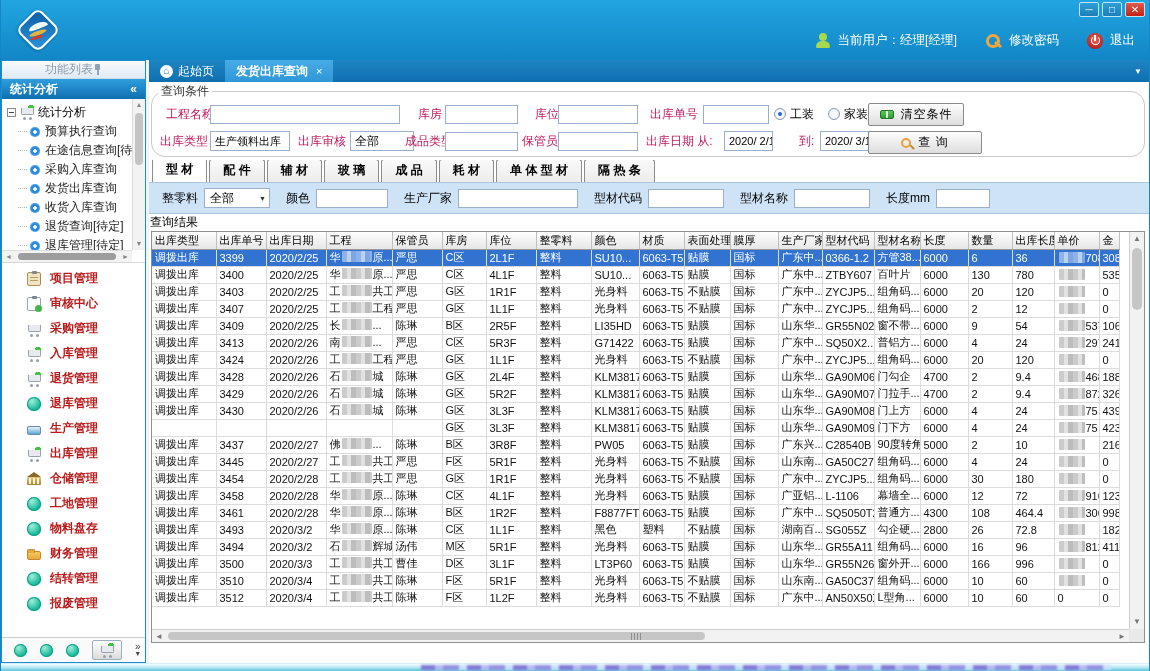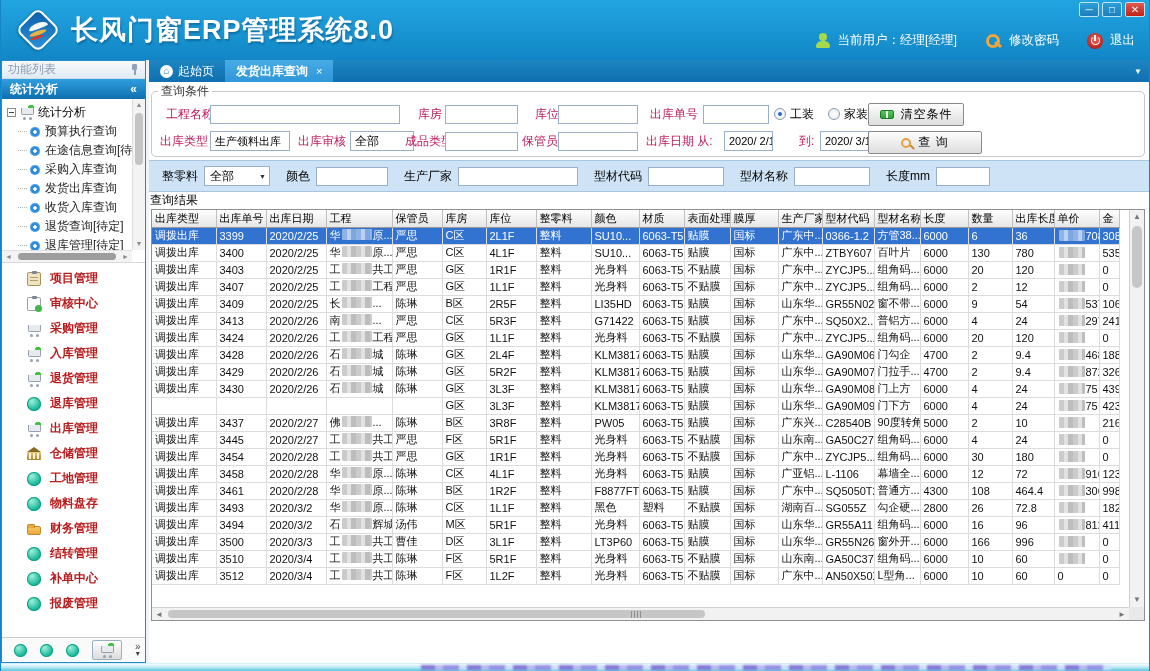--- a/index.html
+++ b/index.html
@@ -28,21 +28,21 @@
   .key-icon::after{content:"";position:absolute;left:9px;top:10px;width:8px;height:3px;background:#f0a63c;transform:rotate(38deg);border-radius:1px;}
   .power-icon{width:16px;height:16px;border-radius:50%;background:radial-gradient(circle at 50% 40%,#ef6a5a,#b71c1c 75%);position:relative;display:inline-block;}
   .power-icon::before{content:"";position:absolute;inset:3.5px;border:1.6px solid #fff;border-top-color:transparent;border-radius:50%;}
   .power-icon::after{content:"";position:absolute;left:7px;top:2px;width:2px;height:6px;background:#fff;}
 
   
   .app-body { display:flex; height:603px; flex:0 0 603px; }
 
   
   .sidebar { width:145px; flex:0 0 145px; border:1px solid #1e8cc8; display:flex; flex-direction:column; background:#fff;}
-  .func-bar { height:18px; background:linear-gradient(#f8fafc,#e0ebf4); display:flex; justify-content:space-between; align-items:center; padding:0 6px; color:#8a9ab0; border-bottom:1px solid #cfdbe8; flex:0 0 18px;}
+  .func-bar { height:18px; background:linear-gradient(#f8fafc,#e0ebf4); display:flex; justify-content:center; align-items:center; padding:0 6px; color:#8a9ab0; border-bottom:1px solid #cfdbe8; flex:0 0 18px;}
   .pin-icon{width:9px;height:11px;position:relative;display:inline-block;}
   .pin-icon::before{content:"";position:absolute;left:2px;top:0;width:5px;height:6px;background:#90a2b8;border-radius:1px;}
   .pin-icon::after{content:"";position:absolute;left:4px;top:6px;width:1.5px;height:5px;background:#90a2b8;}
   .section-header { height:20px; background:linear-gradient(#2f9ede,#0f6fb0); color:#fff; font-weight:bold; display:flex; justify-content:space-between; align-items:center; padding:0 8px; flex:0 0 20px;}
   .tree { position:relative; height:164px; flex:0 0 164px; background:#fff; border-bottom:1px solid #d8d8d8; overflow:hidden; padding-top:3px;}
   .tree-root { display:flex; align-items:center; gap:4px; height:20px; padding-left:5px; }
   .expbox { width:9px; height:9px; border:1px solid #8a8a8a; background:#fff; position:relative; flex:0 0 9px;}
   .expbox::after{content:"";position:absolute;left:1px;right:1px;top:3px;height:1px;background:#444;}
   .icon14{width:14px;height:14px;position:relative;display:inline-block;flex:0 0 14px;}
   .tree-item { display:flex; align-items:center; height:19px; padding-left:16px; color:#222; white-space:nowrap;}
@@ -86,21 +86,21 @@
   .splitter { width:3px; flex:0 0 3px; background:#f0f4f8; }
   .main { flex:1; display:flex; flex-direction:column; background:#fff; overflow:hidden;}
   .tabbar { height:22px; flex:0 0 22px; background:linear-gradient(#1e85c2,#0f6fb0); display:flex; position:relative;}
   .tab { display:flex; align-items:center; gap:5px; padding:0 11px; color:#fff; font-size:12px;}
   .tab.active { background:linear-gradient(var(--c-tab_active,#47abe6),#2f97d8); font-weight:bold;}
   .home-icon{width:13px;height:13px;border-radius:50%;background:#fff;color:#1e7ab8;font-size:10px;line-height:12px;text-align:center;display:inline-block;}
   .tab-close{font-size:11px;margin-left:3px;font-weight:normal;}
   .tabbar-arrow{position:absolute;right:7px;top:7px;color:#fff;font-size:8px;}
 
   .query-panel { height:78px; flex:0 0 78px; position:relative; background:#fff;}
-  .querybox { position:absolute; left:2px; right:4px; top:1px; bottom:3px; border:1px solid #c9c9c9; border-radius:5px;}
+  .querybox { position:absolute; left:2px; right:4px; top:1px; bottom:3px; border:1px solid #c9c9c9; border-radius:14px;}
   .querybox legend { font-size:12px; color:#333; padding:0 3px; margin-left:6px;}
   .qlabel { position:absolute; height:20px; line-height:20px; color:#be185d; white-space:nowrap;}
   .qinput { position:absolute; height:19px; border:1px solid #9ab0c8; background:#fff; font-size:12px; padding:0 3px; font-family:inherit;}
   .qselect { position:absolute; height:20px; border:1px solid #9ab0c8; background:#fff; display:flex; align-items:center; justify-content:space-between; padding:0 3px 0 4px; white-space:nowrap; overflow:hidden;gap:45px;}
   .qselect .arr { font-size:7px; color:#333; margin-left:3px;}
   .radio { position:absolute; display:flex; align-items:center; gap:4px; height:20px;}
   .rb { width:12px; height:12px; border-radius:50%; border:1px solid #8a9ab0; background:radial-gradient(#fff,#e4ecf4); position:relative;}
   .radio.checked .rb::after { content:""; position:absolute; inset:3px; border-radius:50%; background:#2a66c8;}
   .qbtn { position:absolute; height:23px; display:flex; align-items:center; justify-content:center; gap:7px; background:linear-gradient(#fdfdfd,#dedede); border:1px solid #8a8a8a; border-radius:2px; font-size:12px; letter-spacing:1px;}
   .eraser-icon{width:14px;height:9px;background:linear-gradient(#5cc856,#2e9e3a);border:1px solid #1c7a28;border-radius:2px;position:relative;display:inline-block;}
@@ -153,21 +153,20 @@
 
 <div class="window">
 
   <div class="titlebar">
     <div class="logo">
       <div class="diamond"></div>
         <div class="swoosh"></div>
         <div class="swoosh2"></div>
         <div class="swoosh3"></div>
     </div>
-    <div class="app-title">长风门窗ERP管理系统8.0</div>
     <div class="win-controls">
       <div class="win-btn">─</div>
       <div class="win-btn">□</div>
       <div class="win-btn close">✕</div>
     </div>
     <div class="userbar">
       <span class="user-icon"></span>
       <span>当前用户：经理[经理]</span>
       <span class="sep"></span>
       <span class="key-icon"></span>
@@ -274,20 +273,24 @@
           <div class="module-item">
             <span class="icon14 i-cart-green"></span>
             <span>退货管理</span>
           </div>
 
           <div class="module-item">
             <span class="icon14 i-circle-teal"></span>
             <span>退库管理</span>
           </div>
 
+          <div class="module-item">
+            <span class="icon14 i-prod"></span>
+            <span>生产管理</span>
+          </div>
 
           <div class="module-item">
             <span class="icon14 i-cart-green"></span>
             <span>出库管理</span>
           </div>
 
           <div class="module-item">
             <span class="icon14 i-bank"></span>
             <span>仓储管理</span>
           </div>
@@ -305,24 +308,20 @@
           <div class="module-item">
             <span class="icon14 i-folder"></span>
             <span>财务管理</span>
           </div>
 
           <div class="module-item">
             <span class="icon14 i-circle-teal"></span>
             <span>结转管理</span>
           </div>
 
-          <div class="module-item">
-            <span class="icon14 i-circle-teal"></span>
-            <span>补单中心</span>
-          </div>
 
           <div class="module-item">
             <span class="icon14 i-circle-teal"></span>
             <span>报废管理</span>
           </div>
 
       </div>
       <div class="side-bottom">
         <span class="mini-circle"></span>
         <span class="mini-circle"></span>
@@ -401,20 +400,55 @@
             <span style="font-size:11px">2020/ 3/16</span>
               <span class="arr">▼</span>
           </div>
           <div class="qbtn" style="left:716px;top:31px;width:114px">
             <span class="magnifier-icon"></span>
             <span>查  询</span>
           </div>
         </fieldset>
       </div>
 
+      <div class="mat-tabs">
+
+          <div class="mtab active">
+            <span>型  材</span>
+          </div>
+
+          <div class="mtab">
+            <span>配  件</span>
+          </div>
+
+          <div class="mtab">
+            <span>辅  材</span>
+          </div>
+
+          <div class="mtab">
+            <span>玻  璃</span>
+          </div>
+
+          <div class="mtab">
+            <span>成  品</span>
+          </div>
+
+          <div class="mtab">
+            <span>耗  材</span>
+          </div>
+
+          <div class="mtab">
+            <span>单 体 型 材</span>
+          </div>
+
+          <div class="mtab">
+            <span>隔 热 条</span>
+          </div>
+
+      </div>
 
       <div class="filter-bar">
         <span class="flabel">整零料</span>
         <span class="fselect">
           <span>全部</span>
             <span class="arr">▼</span>
         </span>
         <span class="flabel gap">颜色</span>
         <input class="finput" style="width: 72px;">
         <span class="flabel gap">生产厂家</span>

